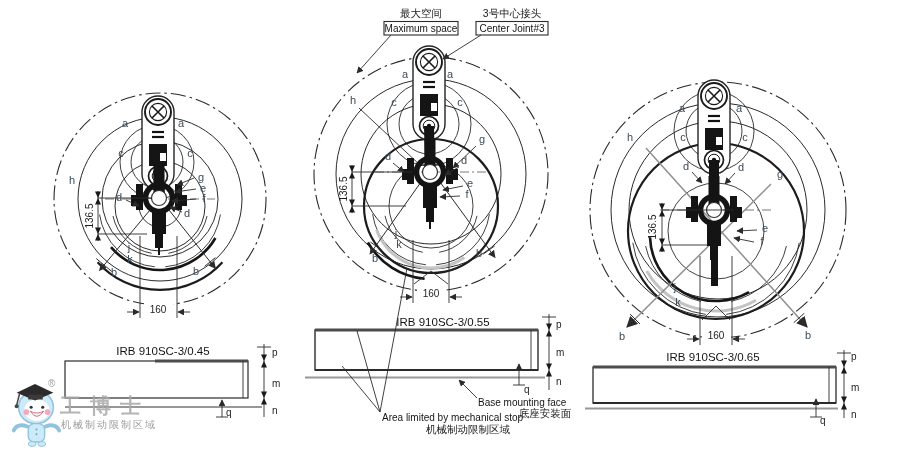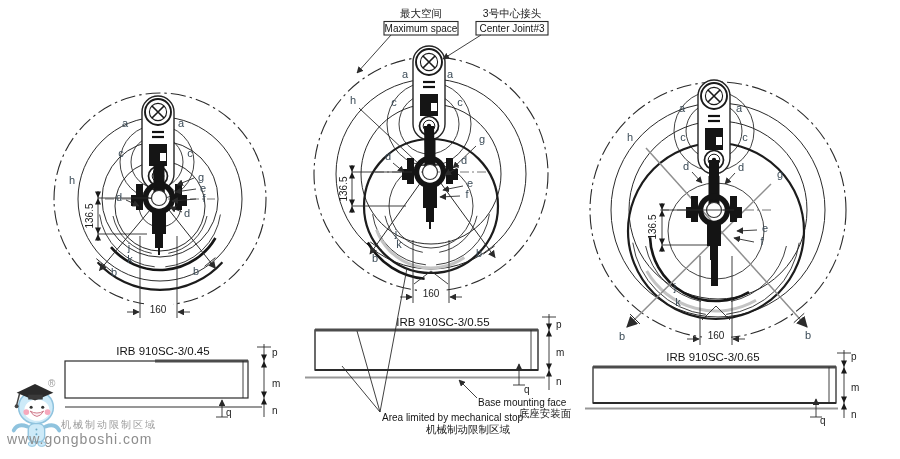--- a/index.html
+++ b/index.html
@@ -397,16 +397,16 @@
     <path d="M25,34 Q32,45 39,34 Q32,38 25,34 z" fill="#fdeef2" stroke="#cc7788" stroke-width="1"></path>
     <rect x="23" y="47" width="17" height="19" rx="6" fill="#cdeaf8" stroke="#8fc3de" stroke-width="1.4"></rect>
     <path d="M22,50 Q12,46 8,54" fill="none" stroke="#8fc3de" stroke-width="4" stroke-linecap="round"></path>
     <path d="M41,50 Q51,46 55,54" fill="none" stroke="#8fc3de" stroke-width="4" stroke-linecap="round"></path>
     <circle cx="31.5" cy="53" r="1" fill="#6aa7c4"></circle>
     <circle cx="31.5" cy="58" r="1" fill="#6aa7c4"></circle>
     <ellipse cx="27" cy="68" rx="4" ry="2.5" fill="#cdeaf8" stroke="#8fc3de" stroke-width="1"></ellipse>
     <ellipse cx="37" cy="68" rx="4" ry="2.5" fill="#cdeaf8" stroke="#8fc3de" stroke-width="1"></ellipse>
   </svg>
   <span class="reg">®</span>
+  <span class="brand">工博士</span>
   <span class="tag">机械制动限制区域</span>
-  <span class="url">www.gongboshi.com</span>
 </div>
 </div>
 
 </body></html>

